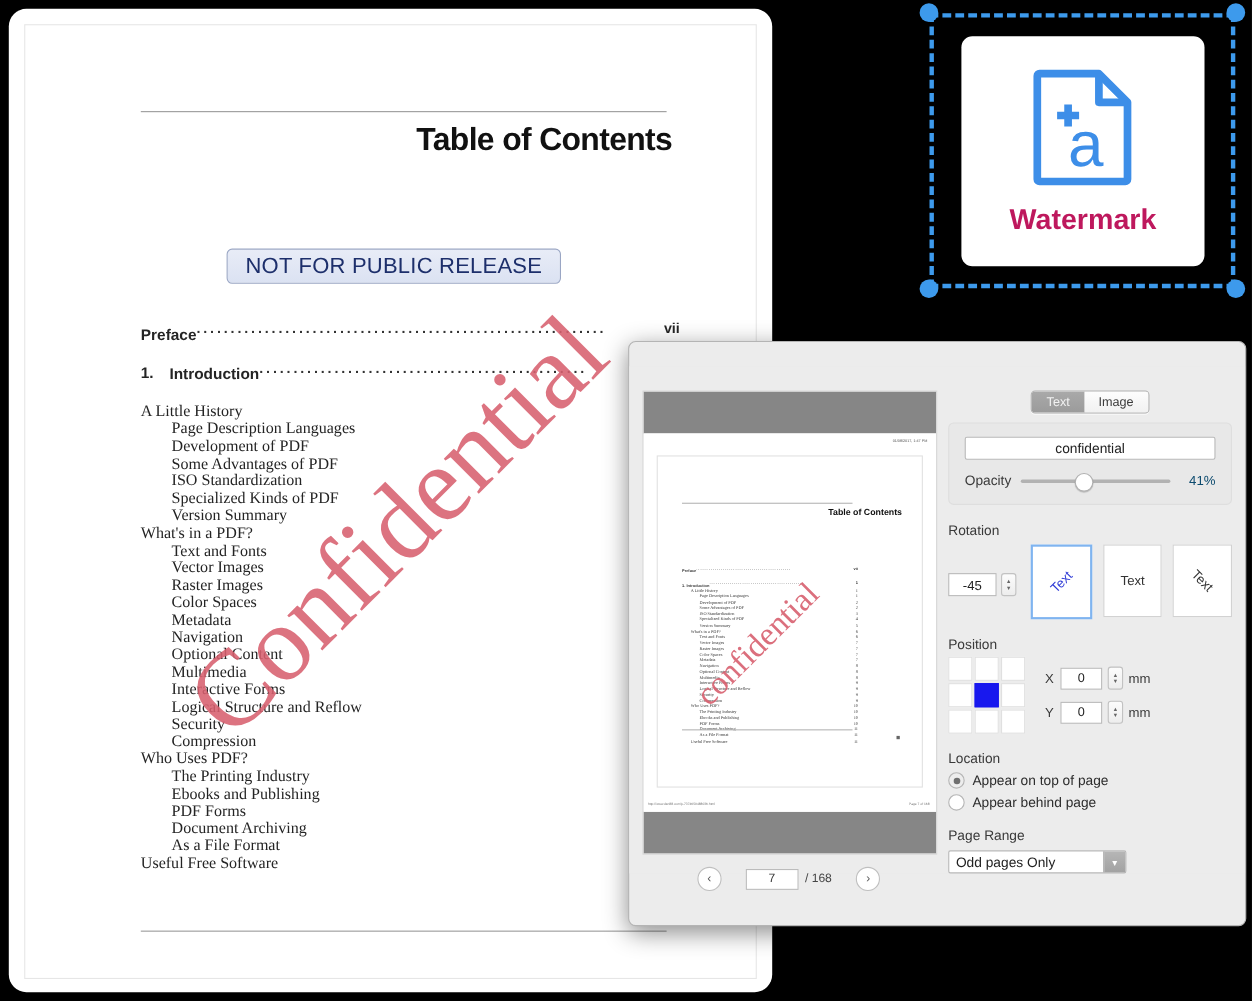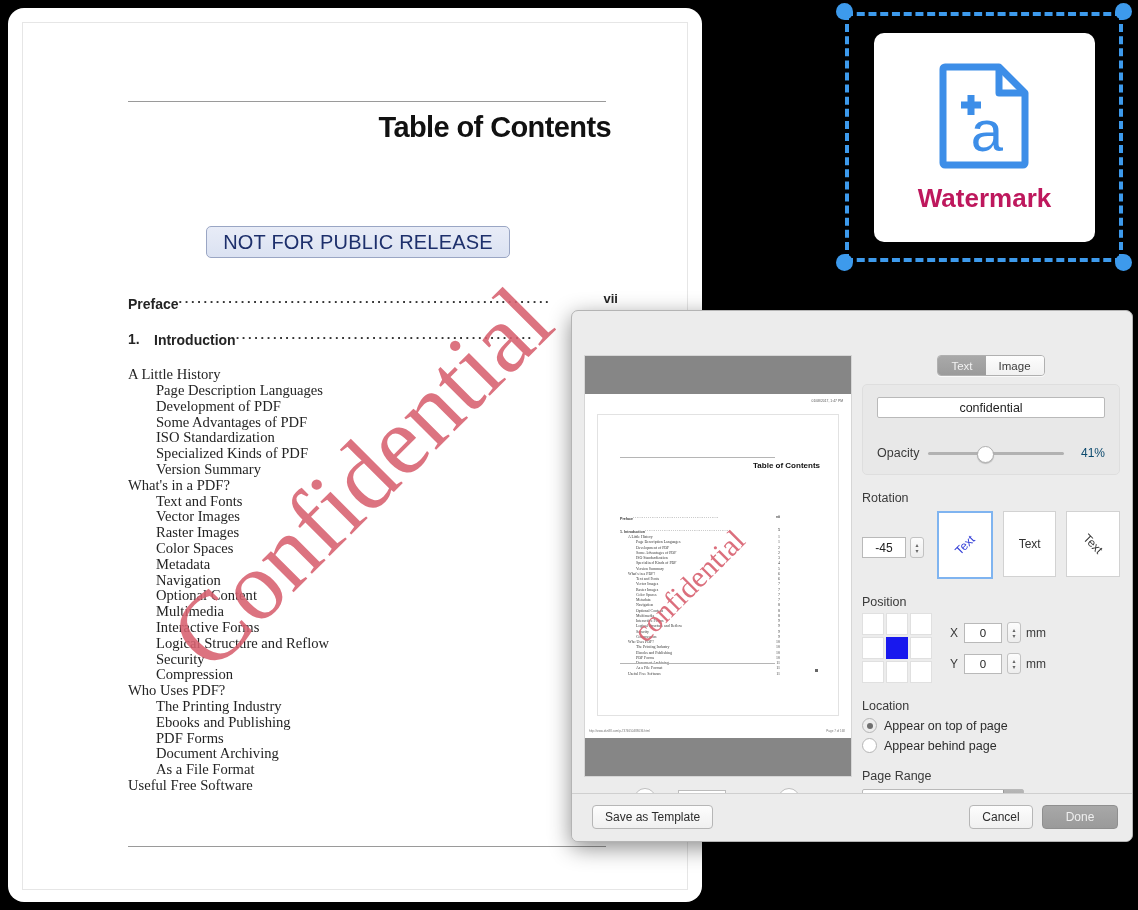--- a/index.html
+++ b/index.html
@@ -127,21 +127,21 @@
   #size-sel{flex:1;height:21px;background:#fff;border:1px solid #b9b9b9;border-radius:2px;
     display:flex;align-items:center;position:relative;box-sizing:border-box;}
   #size-sel .val{padding-left:6px;font-size:12.5px;color:#222;}
   .selarrow{position:absolute;right:0;top:0;bottom:0;width:19px;
     background:linear-gradient(#b6b6b6,#a2a2a2);border-left:1px solid #9a9a9a;
     display:flex;align-items:center;justify-content:center;color:#fff;font-size:9px;}
   #swatch{width:80px;height:21px;border:1px solid #b9b9b9;background:#fff;
     box-sizing:border-box;padding:1px;}
   #swatch .tri{width:100%;height:100%;
     background:linear-gradient(to bottom right,#f0b7bd 49.5%,#3a0d12 50.5%);}
-  .op-row{display:flex;align-items:center;gap:9px;margin-top:28px;}
+  .op-row{display:flex;align-items:center;gap:9px;margin-top:12px;}
   .op-lbl{font-size:12.5px;color:#3a3a3a;}
   .track{flex:1;height:3px;background:#b2b2b2;border-radius:2px;position:relative;}
   .knob{position:absolute;top:-6px;width:15px;height:15px;border-radius:50%;
     background:#fff;border:1px solid #b0b0b0;box-shadow:0 1px 1px rgba(0,0,0,.2);}
   .op-val{font-size:12px;color:#0c4a6e;width:32px;text-align:right;}
 
   .sec-lbl{font-size:12.5px;color:#3a3a3a;margin:16px 0 6px;}
   #rot-row{display:flex;align-items:flex-start;gap:10px;}
   #rot-left{width:66px;display:flex;align-items:center;gap:4px;margin-top:26px;}
   #rot-input{width:42px;height:19px;background:#fff;border:1px solid #b9b9b9;
@@ -409,18 +409,13 @@
 
       <div class="sec-lbl" style="margin-bottom:0;">Page Range</div>
       <div id="range-sel">
         <span class="val">Odd pages Only</span>
         <span class="selarrow">▾</span>
       </div>
 
     </div>
   </div>
 
-  <div id="dlg-foot">
-    <div class="btn" id="btn-tmpl">Save as Template</div>
-    <div class="btn" id="btn-cancel">Cancel</div>
-    <div class="btn" id="btn-done">Done</div>
-  </div>
 </div>
 
 </body></html>

